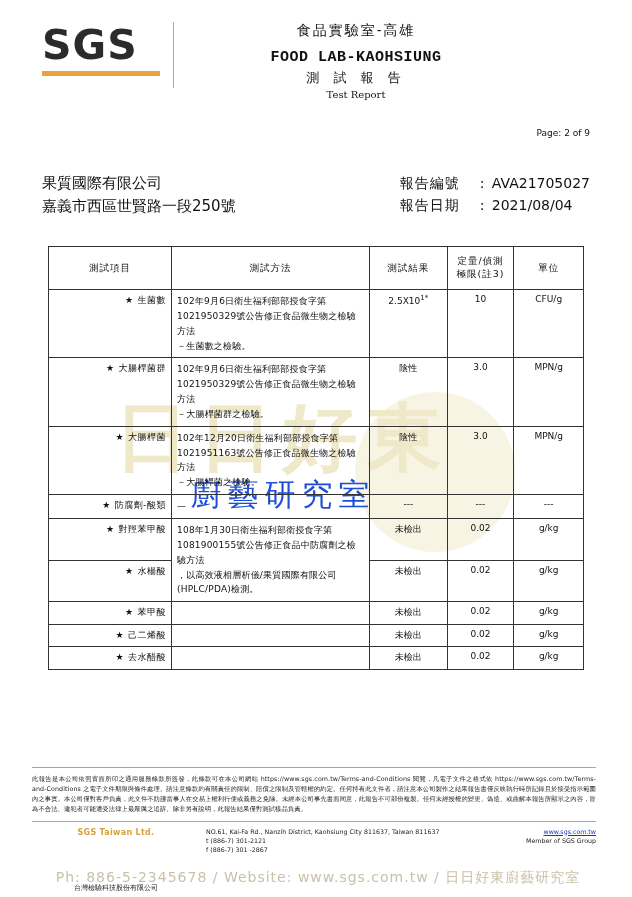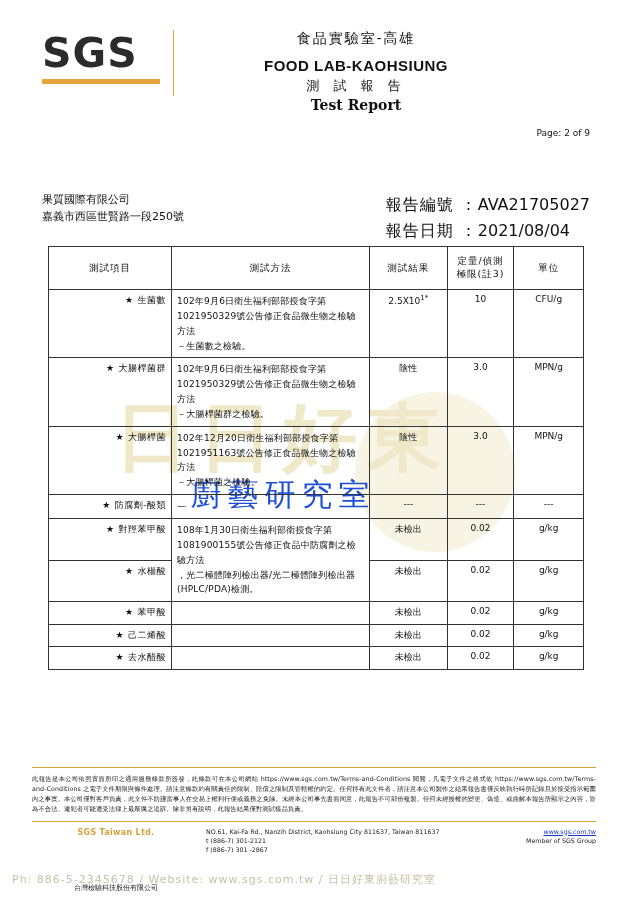--- a/index.html
+++ b/index.html
@@ -56,21 +56,21 @@
     border-radius: 50%;
     background: #f4f0da;
     opacity: .75;
     z-index: 0;
   }
 
   
   .header {
     position: relative;
     z-index: 2;
-    padding: 30px 42px 0 42px;
+    padding: 22px 42px 0 42px;
     display: flex;
     align-items: flex-start;
   }
   .sgs-logo {
     width: 120px;
     flex: 0 0 120px;
     position: relative;
     padding-top: 4px;
   }
   .sgs-text {
@@ -102,36 +102,36 @@
     padding-right: 40px;
   }
   .title-cn {
     font-family: "DejaVu Serif", "Liberation Serif", serif;
     font-size: 14px;
     letter-spacing: 2px;
     color: #111;
     margin-bottom: 9px;
   }
   .title-en {
-    font-family: Liberation Sans, sans-serif;
+    font-family: Liberation Mono, monospace;
     font-size: 15px;
     font-weight: bold;
     letter-spacing: .5px;
     margin-bottom: 3px;
   }
   .title-cn2 {
     font-family: "DejaVu Serif", "Liberation Serif", serif;
     font-size: 13px;
     letter-spacing: 5px;
     margin-bottom: 2px;
   }
   .title-en2 {
     font-family: "DejaVu Serif", "Liberation Serif", serif;
-    font-size: 14px;
-    font-weight: bold;
+    font-size: 10px;
+    font-weight: normal;
   }
 
   .page-num {
     position: absolute;
     right: 42px;
     top: 128px;
     font-size: 9px;
     color: #111;
     z-index: 2;
   }
@@ -141,29 +141,27 @@
     position: absolute;
     top: 172px;
     left: 42px;
     right: 42px;
     z-index: 2;
     display: flex;
     justify-content: space-between;
     align-items: flex-start;
   }
   .client {
-    font-size: 11px;
+    font-size: 15px;
     line-height: 1.55;
     font-family: "DejaVu Sans", "Liberation Sans", sans-serif;
-    margin-top: 19px;
   }
   .report-meta {
-    font-size: 16px;
+    font-size: 14px;
     line-height: 1.6;
-    margin-top: 20px;
   }
   .report-meta .meta-line {
     display: flex;
     gap: 6px;
   }
   .meta-label {
     letter-spacing: 1px;
     width: 74px;
     display: inline-block;
     text-align: left;
@@ -284,25 +282,25 @@
     width: 120px;
     flex: 0 0 120px;
     text-align: right;
     color: #1a36c8;
   }
   .fb-right .member { color: #222; }
   .url-blue { color: #1a36c8; text-decoration: underline; }
 
   .footer-watermark {
     position: absolute;
-    left: 12px;
+    left: 4px;
     right: 0;
     bottom: 10px;
-    text-align: left;
-    font-size: 11px;
+    text-align: center;
+    font-size: 14px;
     color: #c9c2a8;
     letter-spacing: 1px;
     z-index: 1;
   }
 </style>
 </head>
 <body>
 
 <div class="page">
 
@@ -424,21 +422,21 @@
           <td class="center">---</td>
         </tr>
 
         <tr>
           <td class="item">
             <span class="star">★</span><span>對羥苯甲酸</span>
           </td>
           <td class="method" rowspan="2">
             <div>108年1月30日衛生福利部衛授食字第</div>
             <div>1081900155號公告修正食品中防腐劑之檢驗方法</div>
-            <div>，光二極體陣列檢出器/光二極體陣列檢出器</div>
+            <div>，以高效液相層析儀/果質國際有限公司</div>
             <div>(HPLC/PDA)檢測。</div>
           </td>
           <td class="result">未檢出</td>
           <td class="center">0.02</td>
           <td class="center">g/kg</td>
         </tr>
 
         <tr>
           <td class="item">
             <span class="star">★</span><span>水楊酸</span>

